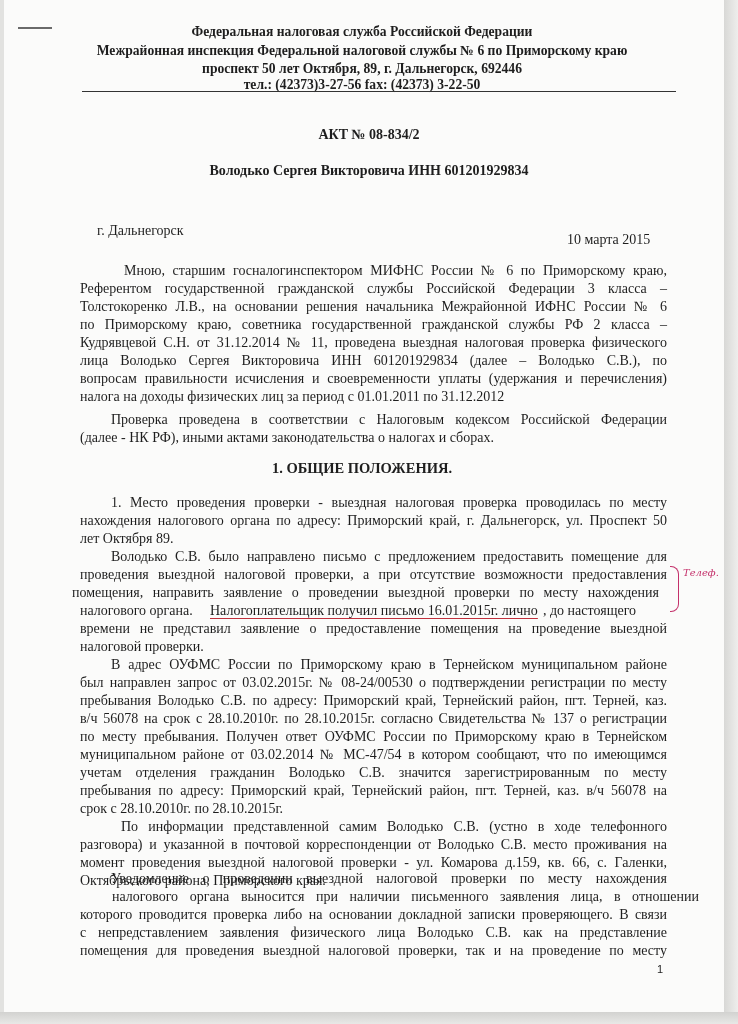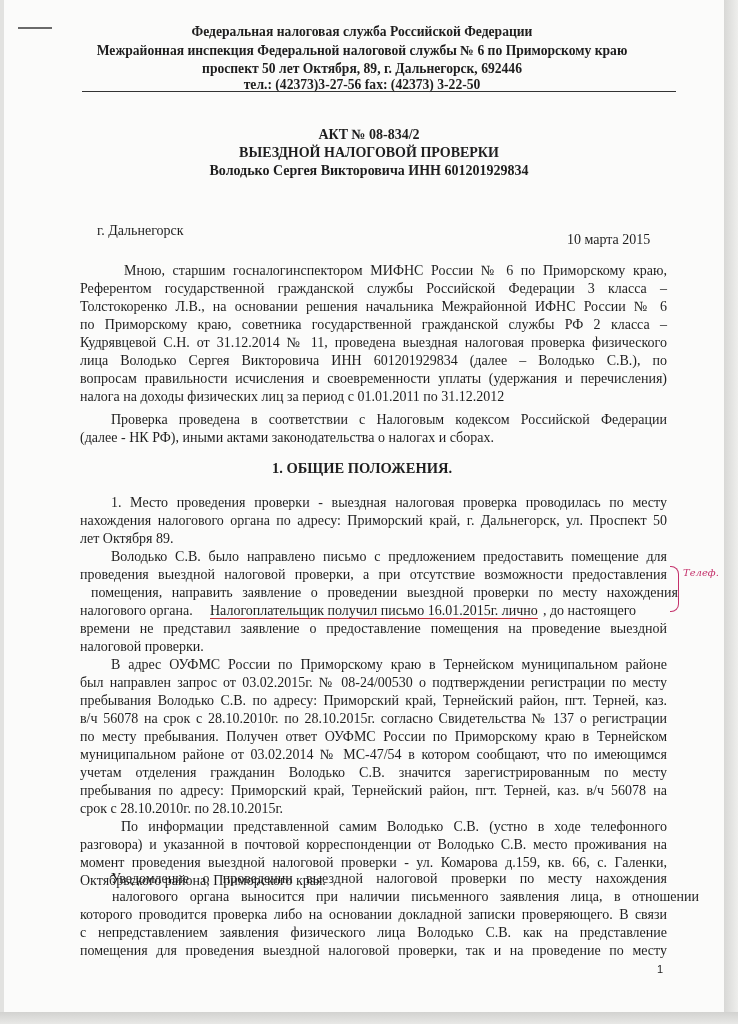--- a/index.html
+++ b/index.html
@@ -29,21 +29,20 @@
   <div class="left-strip"></div>
   <div class="dash-mark"></div>
 
   <div class="hdr" style="top:22px">Федеральная налоговая служба Российской Федерации</div>
   <div class="hdr" style="top:41px">Межрайонная инспекция Федеральной налоговой службы № 6 по Приморскому краю</div>
   <div class="hdr" style="top:59px">проспект 50 лет Октября, 89, г. Дальнегорск, 692446</div>
   <div class="hdr" style="top:75px">тел.: (42373)3-27-56 fax: (42373) 3-22-50</div>
   <div class="hdr-rule"></div>
 
   <div class="title" style="top:125px">АКТ № 08-834/2</div>
-  <div class="title" style="top:143px">ВЫЕЗДНОЙ НАЛОГОВОЙ ПРОВЕРКИ</div>
   <div class="title" style="top:161px">Володько Сергея Викторовича ИНН 601201929834</div>
 
   <div class="line" style="left:97px;top:222px">г. Дальнегорск</div>
   <div class="line" style="left:567px;top:231px">10 марта 2015</div>
 
   <div>
     <div class="line j" style="left:124px;top:262px;width:543px">Мною,  старшим госналогинспектором МИФНС России № 6 по Приморскому краю,</div>
     <div class="line j" style="left:80px;top:280px;width:587px">Референтом государственной гражданской службы Российской Федерации 3 класса –</div>
     <div class="line j" style="left:80px;top:298px;width:587px">Толстокоренко Л.В., на основании решения  начальника  Межрайонной ИФНС России № 6</div>
     <div class="line j" style="left:80px;top:316px;width:587px">по Приморскому краю, советника государственной гражданской службы РФ 2 класса –</div>
@@ -62,21 +61,21 @@
 
   <div>
     <div class="line j" style="left:111px;top:494px;width:556px">1. Место проведения проверки - выездная налоговая проверка проводилась по месту</div>
     <div class="line j" style="left:80px;top:512px;width:587px">нахождения налогового органа  по адресу: Приморский край, г. Дальнегорск, ул. Проспект 50</div>
     <div class="line" style="left:80px;top:530px">лет  Октября 89.</div>
   </div>
 
   <div>
     <div class="line j" style="left:111px;top:548px;width:556px">Володько С.В. было направлено письмо с предложением предоставить помещение для</div>
     <div class="line j" style="left:80px;top:566px;width:587px">проведения выездной налоговой проверки, а при отсутствие возможности предоставления</div>
-    <div class="line j" style="left:91px;top:584px;width:587px">помещения,  направить заявление о проведении выездной проверки по месту нахождения</div>
+    <div class="line j" style="left:72px;top:584px;width:587px">помещения,  направить заявление о проведении выездной проверки по месту нахождения</div>
     <div class="line" style="left:80px;top:602px">налогового органа.</div>
     <div class="line u" style="left:210px;top:602px">Налогоплательщик получил письмо 16.01.2015г. лично</div>
     <div class="line" style="left:543px;top:602px">, до настоящего</div>
     <div class="line j" style="left:80px;top:620px;width:587px">времени  не представил заявление о предоставление помещения на проведение выездной</div>
     <div class="line" style="left:80px;top:638px">налоговой проверки.</div>
   </div>
 
   <div>
     <div class="line j" style="left:111px;top:656px;width:556px">В адрес ОУФМС России по Приморскому краю в Тернейском муниципальном районе</div>
     <div class="line j" style="left:80px;top:674px;width:587px">был направлен запрос от 03.02.2015г. № 08-24/00530 о подтверждении регистрации  по месту</div>

